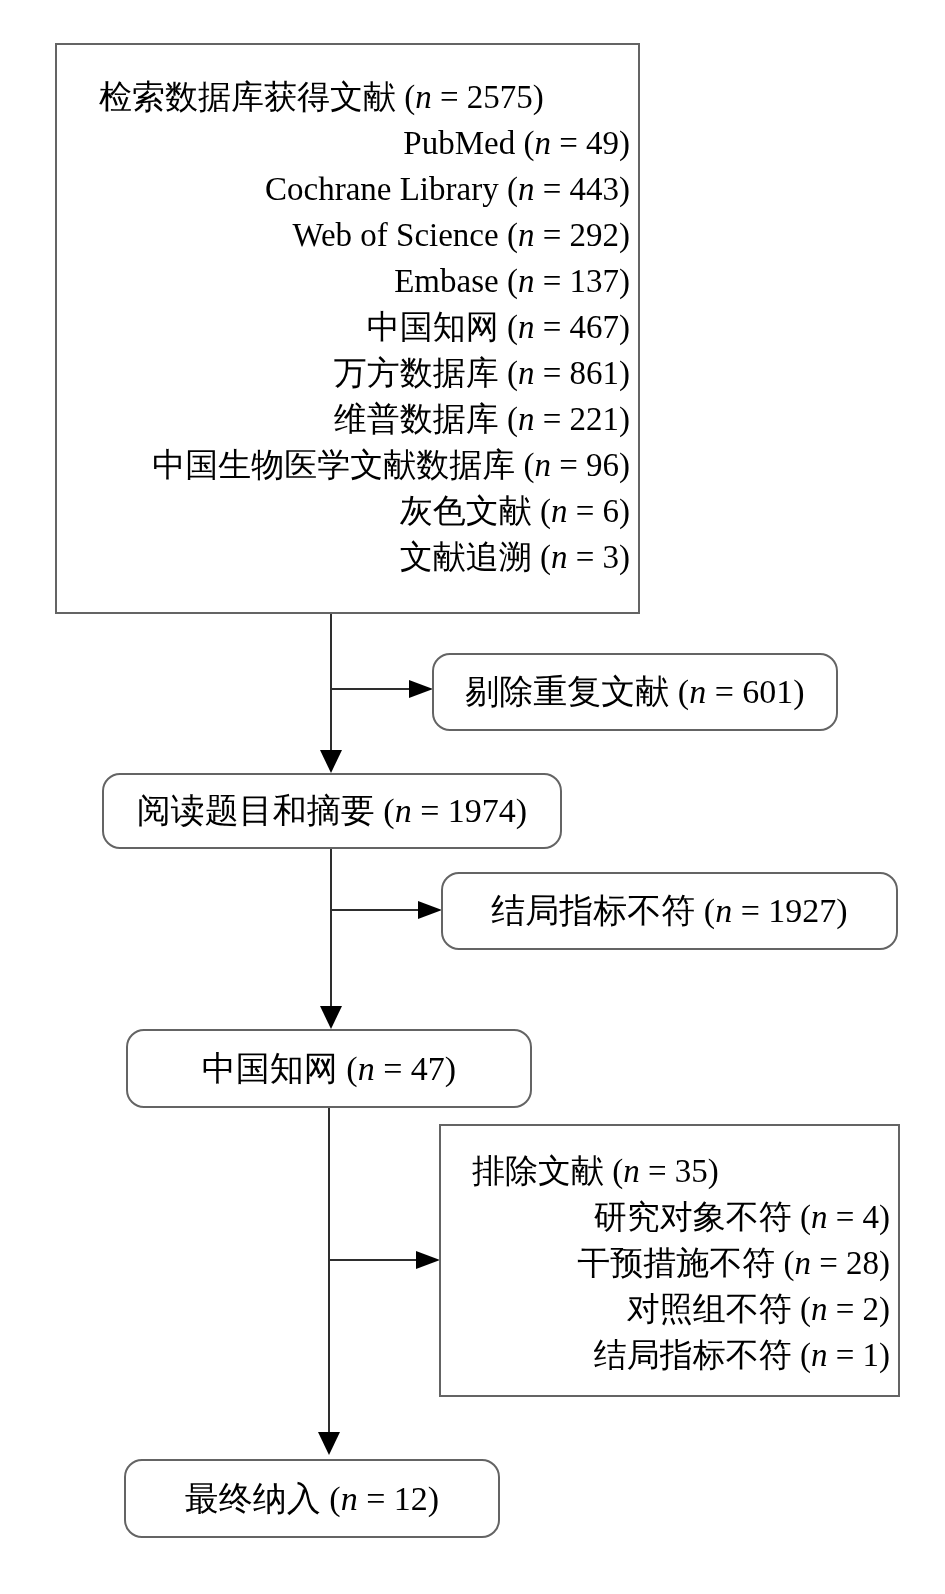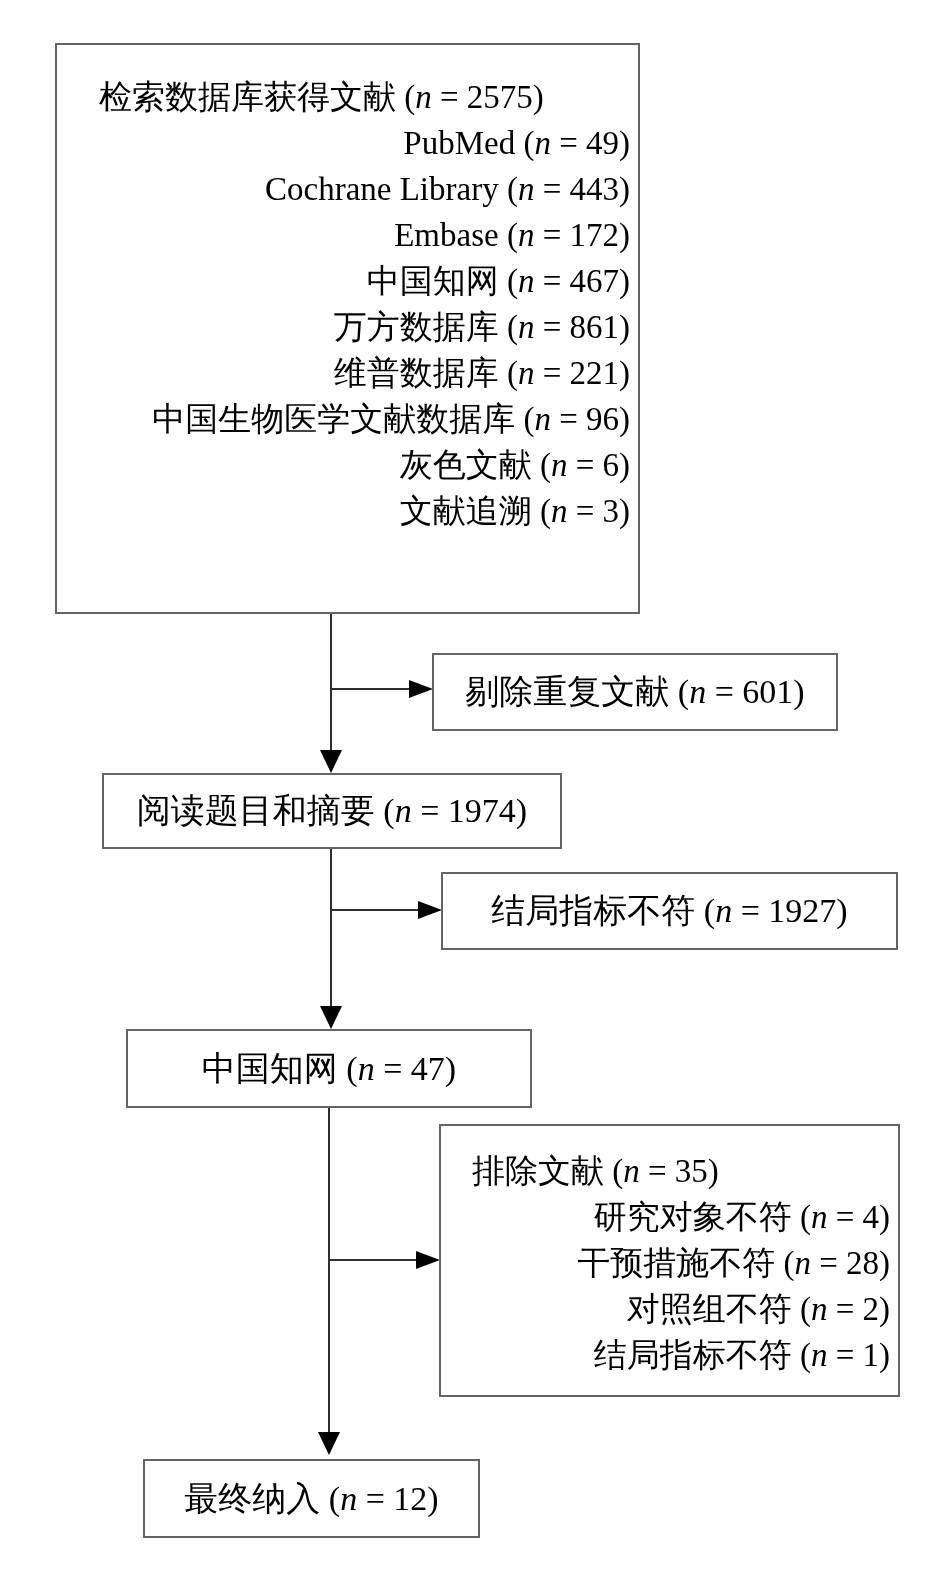--- a/index.html
+++ b/index.html
@@ -21,20 +21,21 @@
     box-sizing: border-box;
     border: 2px solid #646464;
     background: #ffffff;
   }
   .box.center {
     display: flex;
     align-items: center;
     justify-content: center;
     font-size: 34px;
     white-space: nowrap;
+    border-radius: 18px;
   }
   .box.multi {
     font-size: 33px;
     line-height: 46px;
   }
   .box.multi .tline {
     white-space: nowrap;
   }
   .box.multi .tline.indent {
     padding-left: 37px;
@@ -45,21 +46,21 @@
     padding: 29px 8px 6px 42px;
   }
   #box-dedup      { left: 432px; top: 653px; width: 406px; height: 78px; }
   #box-title-abs  { left: 102px; top: 773px; width: 460px; height: 76px; font-family: Liberation Serif, serif; }
   #box-unqual     { left: 441px; top: 872px; width: 457px; height: 78px; }
   #box-fulltext   { left: 126px; top: 1029px; width: 406px; height: 79px; }
   #box-excluded   {
     left: 439px; top: 1124px; width: 461px; height: 273px;
     padding: 22px 8px 0 31px;
   }
-  #box-included   { left: 143px; top: 1459px; width: 337px; height: 79px; justify-content: center; }
+  #box-included   { left: 124px; top: 1459px; width: 376px; height: 79px; justify-content: center; }
 
   .vline {
     position: absolute;
     width: 2px;
     background: #2e2e2e;
   }
   .hline {
     position: absolute;
     height: 2px;
     background: #2e2e2e;
@@ -96,21 +97,22 @@
 </style>
 </head>
 <body>
 
 <div class="canvas">
 
   <div class="box multi" id="box-identification">
       <div class="tline"><span>检索数据库获得文献 (</span><i class="nvar">n</i><span> = 2575)</span></div>
       <div class="tline indent"><span>PubMed (</span><i class="nvar">n</i><span> = 49)</span></div>
       <div class="tline indent"><span>Cochrane Library (</span><i class="nvar">n</i><span> = 443)</span></div>
-      <div class="tline indent"><span>Embase (</span><i class="nvar">n</i><span> = 172)</span></div>
+      <div class="tline indent"><span>Web of Science (</span><i class="nvar">n</i><span> = 292)</span></div>
+      <div class="tline indent"><span>Embase (</span><i class="nvar">n</i><span> = 137)</span></div>
       <div class="tline indent"><span>中国知网 (</span><i class="nvar">n</i><span> = 467)</span></div>
       <div class="tline indent"><span>万方数据库 (</span><i class="nvar">n</i><span> = 861)</span></div>
       <div class="tline indent"><span>维普数据库 (</span><i class="nvar">n</i><span> = 221)</span></div>
       <div class="tline indent"><span>中国生物医学文献数据库 (</span><i class="nvar">n</i><span> = 96)</span></div>
       <div class="tline indent"><span>灰色文献 (</span><i class="nvar">n</i><span> = 6)</span></div>
       <div class="tline indent"><span>文献追溯 (</span><i class="nvar">n</i><span> = 3)</span></div>
     </div>
 
   <div class="vline" id="vline-1"></div>
   <div class="arrow-down" id="arrow-down-1"></div>

